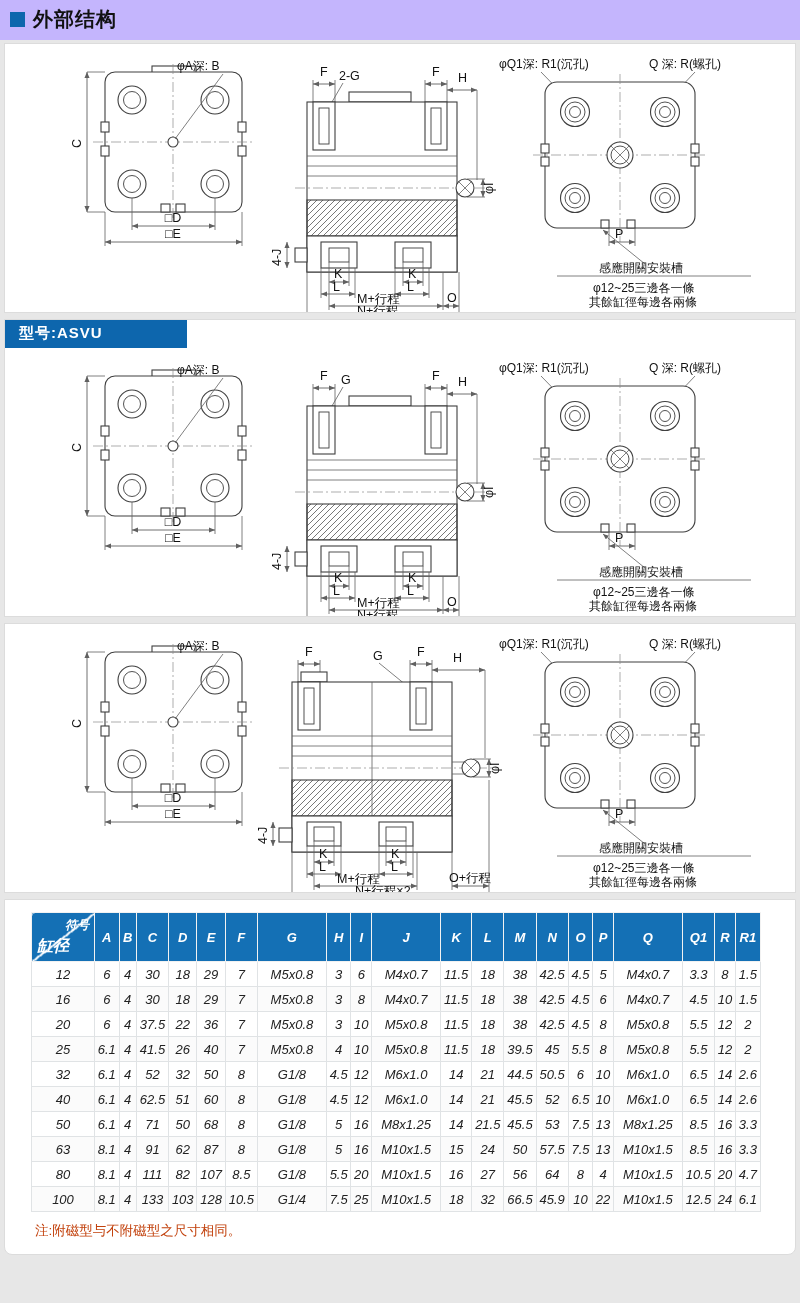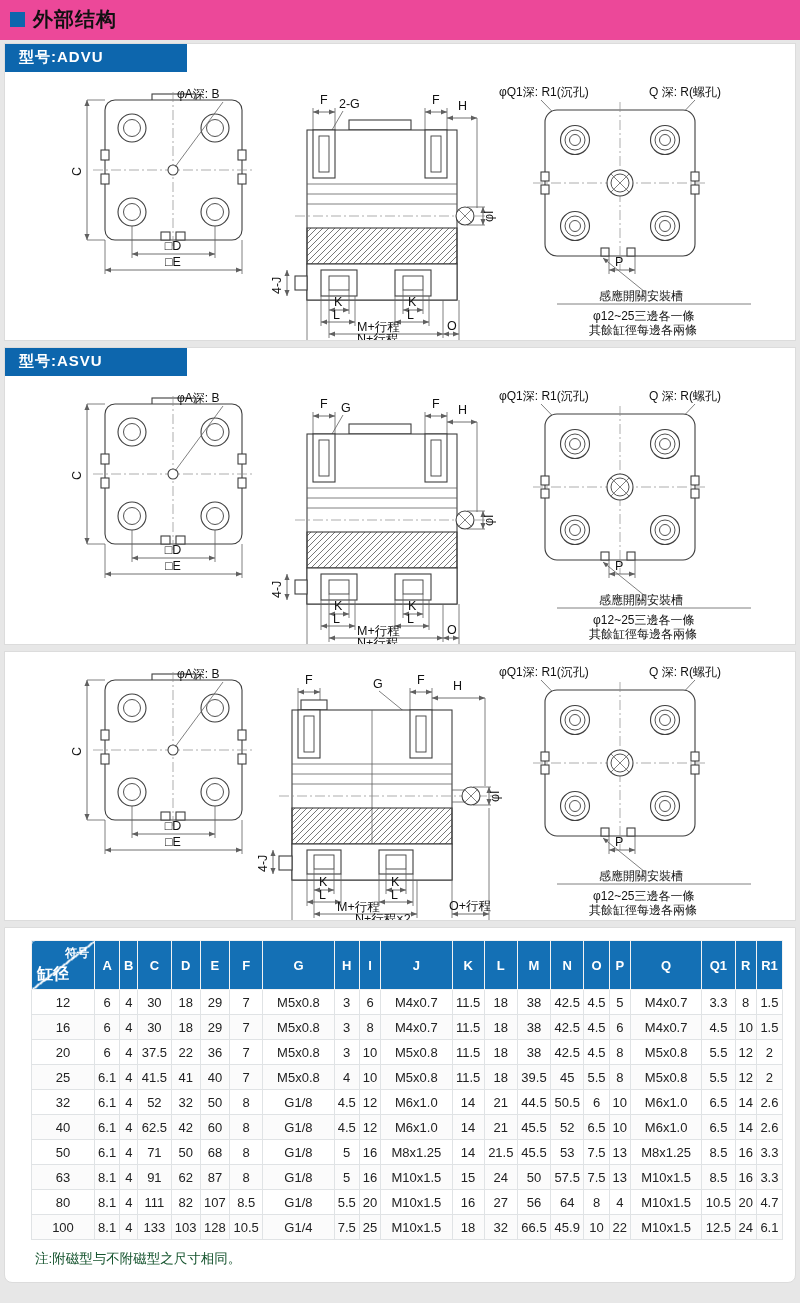--- a/index.html
+++ b/index.html
@@ -1,62 +1,61 @@
 <!DOCTYPE html>
 <html style="--accent: #0d66ad; --table-blue: #1470b5;"><head>
 <meta charset="utf-8">
 <style>
   html,body{margin:0;padding:0;}
   body{
     width:800px;height:1303px;background:#e7e7e7;
     font-family:"Liberation Sans",sans-serif;color:#111;
     position:relative;overflow:hidden;
   }
-  .title-band{background:#ec4899;padding:6px 10px 7px 10px;margin-bottom:3px;}
+  .title-band{background:#c4b5fd;padding:6px 10px 7px 10px;margin-bottom:3px;}
   .title-band .sq{display:inline-block;width:15px;height:15px;background:var(--accent,#0d66ad);vertical-align:-1px;margin-right:8px;}
   .title-band .t{font-size:20px;font-weight:bold;letter-spacing:1px;}
   .card{background:#fff;border:1px solid #dcdcdc;margin:0 4px 6px 4px;position:relative;}
   .card.last{border-radius:0 0 8px 8px;padding-bottom:14px;}
   .sec-header{
     display:inline-block;background:var(--accent,#0d66ad);color:#fff;
     font-size:15px;font-weight:bold;padding:4px 18px 5px 14px;min-width:150px;letter-spacing:1px;
   }
   .drawing{display:block;margin:2px 0 0 22px;}
   
   .lbl{font-family:"Liberation Sans",sans-serif;font-size:12px;fill:#111;}
   .lblc{font-family:"Liberation Sans",sans-serif;font-size:12.5px;fill:#111;}
   .body{fill:#fff;stroke:#3f3f3f;stroke-width:1.1;}
   .thinr{fill:none;stroke:#3f3f3f;stroke-width:0.9;}
   .thin{stroke:#606060;stroke-width:0.8;fill:none;}
   .dim{stroke:#606060;stroke-width:0.9;fill:none;}
   .cl{stroke:#8a8a8a;stroke-width:0.7;stroke-dasharray:10 3 2 3;fill:none;}
   
-  .table-wrap{padding:12px 12px 0 26px;}
+  .table-wrap{padding:12px 34px 0 26px;font-style:italic;}
   .spec-table{border-collapse:collapse;width:100%;font-size:13px;color:#222;}
   .spec-table thead th{background:var(--table-blue,#1470b5);color:#fff;font-weight:bold;border:1px solid #f2f2f2;font-size:13px;height:44px;padding:2px 3px;}
   .spec-table thead th.corner{width:62px;position:relative;padding:0;
     background:
       linear-gradient(to bottom right,rgba(0,0,0,0) calc(50% - 1px),rgba(255,255,255,.95) calc(50% - 1px),rgba(255,255,255,.95) calc(50% + 1px),rgba(0,0,0,0) calc(50% + 1px)),
       var(--table-blue,#1470b5);}
   .spec-table thead th.corner .ct{position:absolute;top:4px;right:5px;font-size:12px;}
   .spec-table thead th.corner .cb{position:absolute;bottom:4px;left:5px;font-size:16px;}
   .spec-table tbody th,.spec-table tbody td{border:1px solid #e0e3e5;text-align:center;height:22px;padding:1px 2px;font-weight:normal;background:#fff;}
   .spec-table tbody tr:nth-child(even) th,.spec-table tbody tr:nth-child(even) td{background:#fbfbfb;}
   .spec-table thead th.wide{min-width:58px;}
-  .note{font-size:13.5px;color:#14532d;padding:10px 0 0 30px;}
+  .note{font-size:13.5px;color:#c2410c;padding:10px 0 0 30px;}
 </style>
 </head>
 <body>
 
 <div class="title-band">
   <span class="sq"></span><span class="t">外部结构</span>
 </div>
 
 <div class="card">
-  <div class="sec-header">型号:ADVU</div>
   <svg class="drawing" width="740" height="266" viewBox="0 0 740 266">
     <defs>
       <marker id="ar0" markerWidth="8" markerHeight="8" refX="7" refY="3" orient="auto-start-reverse">
           <path d="M0,0 L7,3 L0,6 Z" fill="#606060"></path>
         </marker>
       <pattern id="h0" patternUnits="userSpaceOnUse" width="6" height="6">
           <path d="M0,6 L6,0" stroke="#555" stroke-width="0.8"></path>
         </pattern>
     </defs>
 
@@ -621,21 +620,21 @@
             <td>M5x0.8</td>
             <td>5.5</td>
             <td>12</td>
             <td>2</td>
           </tr>
           <tr>
             <th>25</th>
             <td>6.1</td>
             <td>4</td>
             <td>41.5</td>
-            <td>41</td>
+            <td>26</td>
             <td>40</td>
             <td>7</td>
             <td>M5x0.8</td>
             <td>4</td>
             <td>10</td>
             <td>M5x0.8</td>
             <td>11.5</td>
             <td>18</td>
             <td>39.5</td>
             <td>45</td>
@@ -667,21 +666,21 @@
             <td>M6x1.0</td>
             <td>6.5</td>
             <td>14</td>
             <td>2.6</td>
           </tr>
           <tr>
             <th>40</th>
             <td>6.1</td>
             <td>4</td>
             <td>62.5</td>
-            <td>42</td>
+            <td>51</td>
             <td>60</td>
             <td>8</td>
             <td>G1/8</td>
             <td>4.5</td>
             <td>12</td>
             <td>M6x1.0</td>
             <td>14</td>
             <td>21</td>
             <td>45.5</td>
             <td>52</td>

